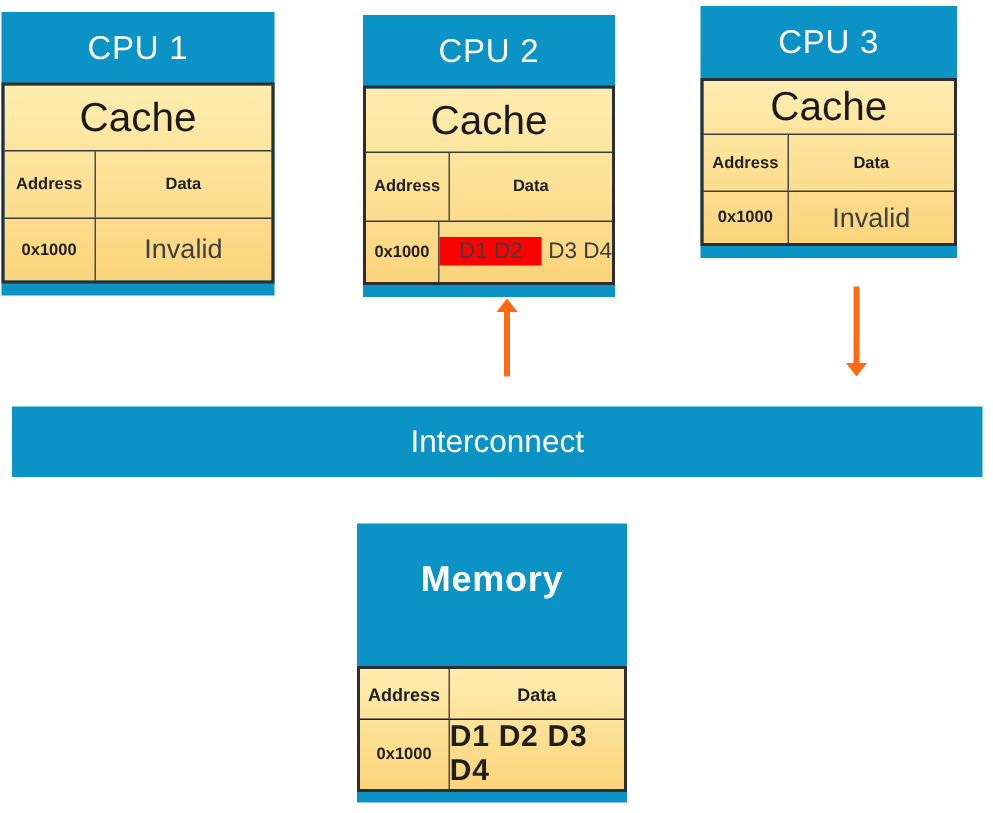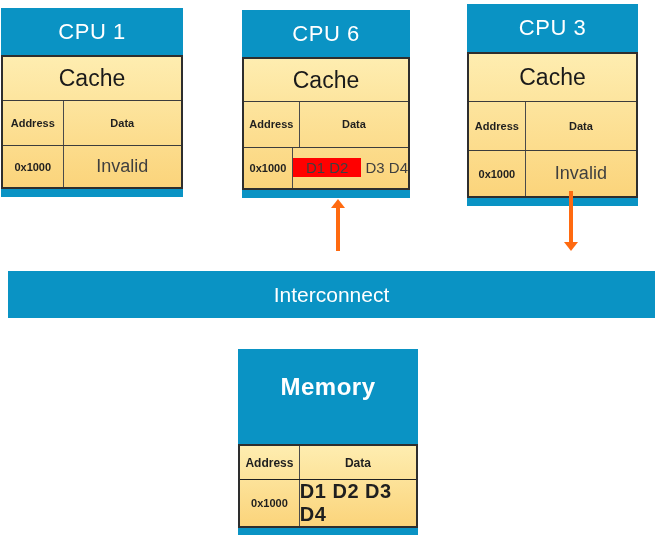--- a/index.html
+++ b/index.html
@@ -29,21 +29,21 @@
     margin-bottom:8px;
     border:2px solid var(--border-dark,#2E2E2E);
     background:linear-gradient(180deg,var(--table-gradient-top,#FEEDB0),var(--table-gradient-bottom,#FBD47B));
     display:flex;flex-direction:column;
     box-sizing:border-box;
   }
   .row{display:flex;box-sizing:border-box;}
   .row-cache{
     flex:44 0 0;
     align-items:center;justify-content:center;
-    font-size:23px;color:#1a1a1a;
+    font-size:27px;color:#1a1a1a;
   }
   .row-hdr{flex:46 0 0;border-top:1.5px solid #3c3c3c;}
   .row-val{flex:42 0 0;border-top:1.5px solid #3c3c3c;}
   .cell{display:flex;align-items:center;justify-content:center;box-sizing:border-box;}
   .cell-addr{width:34%;border-right:1.5px solid #4a4a4a;}
   .cell-data{flex:1;}
   .th{font-size:11px;font-weight:bold;color:#1f1f1f;}
   .addr-val{font-size:11px;font-weight:bold;color:#1f1f1f;}
   .invalid-val{font-size:18px;color:#3f3f3f;}
   .cpu2-data{font-size:15px;color:#3f3f3f;white-space:nowrap;}
@@ -97,38 +97,38 @@
         <div class="cell cell-data th">Data</div>
       </div>
       <div class="row row-val">
         <div class="cell cell-addr addr-val">0x1000</div>
         <div class="cell cell-data invalid-val">Invalid</div>
       </div>
     </div>
   </div>
 
   <div class="blue-block" style="left:242px;top:10px;width:168px;height:188px;">
-    <div class="block-title" style="height:47px;">CPU 6</div>
+    <div class="block-title" style="height:47px;">CPU 2</div>
     <div class="cache-table">
       <div class="row row-cache">Cache</div>
       <div class="row row-hdr">
         <div class="cell cell-addr th">Address</div>
         <div class="cell cell-data th">Data</div>
       </div>
       <div class="row row-val">
         <div class="cell cell-addr addr-val">0x1000</div>
         <div class="cell cell-data cpu2-data">
           <span class="hl-red">D1 D2</span>
             <span class="d-rest">D3 D4</span>
         </div>
       </div>
     </div>
   </div>
 
-  <div class="blue-block" style="left:467px;top:4px;width:171px;height:202px;">
+  <div class="blue-block" style="left:467px;top:4px;width:171px;height:168px;">
     <div class="block-title" style="height:48px;">CPU 3</div>
     <div class="cache-table">
       <div class="row row-cache">Cache</div>
       <div class="row row-hdr">
         <div class="cell cell-addr th">Address</div>
         <div class="cell cell-data th">Data</div>
       </div>
       <div class="row row-val">
         <div class="cell cell-addr addr-val">0x1000</div>
         <div class="cell cell-data invalid-val">Invalid</div>

